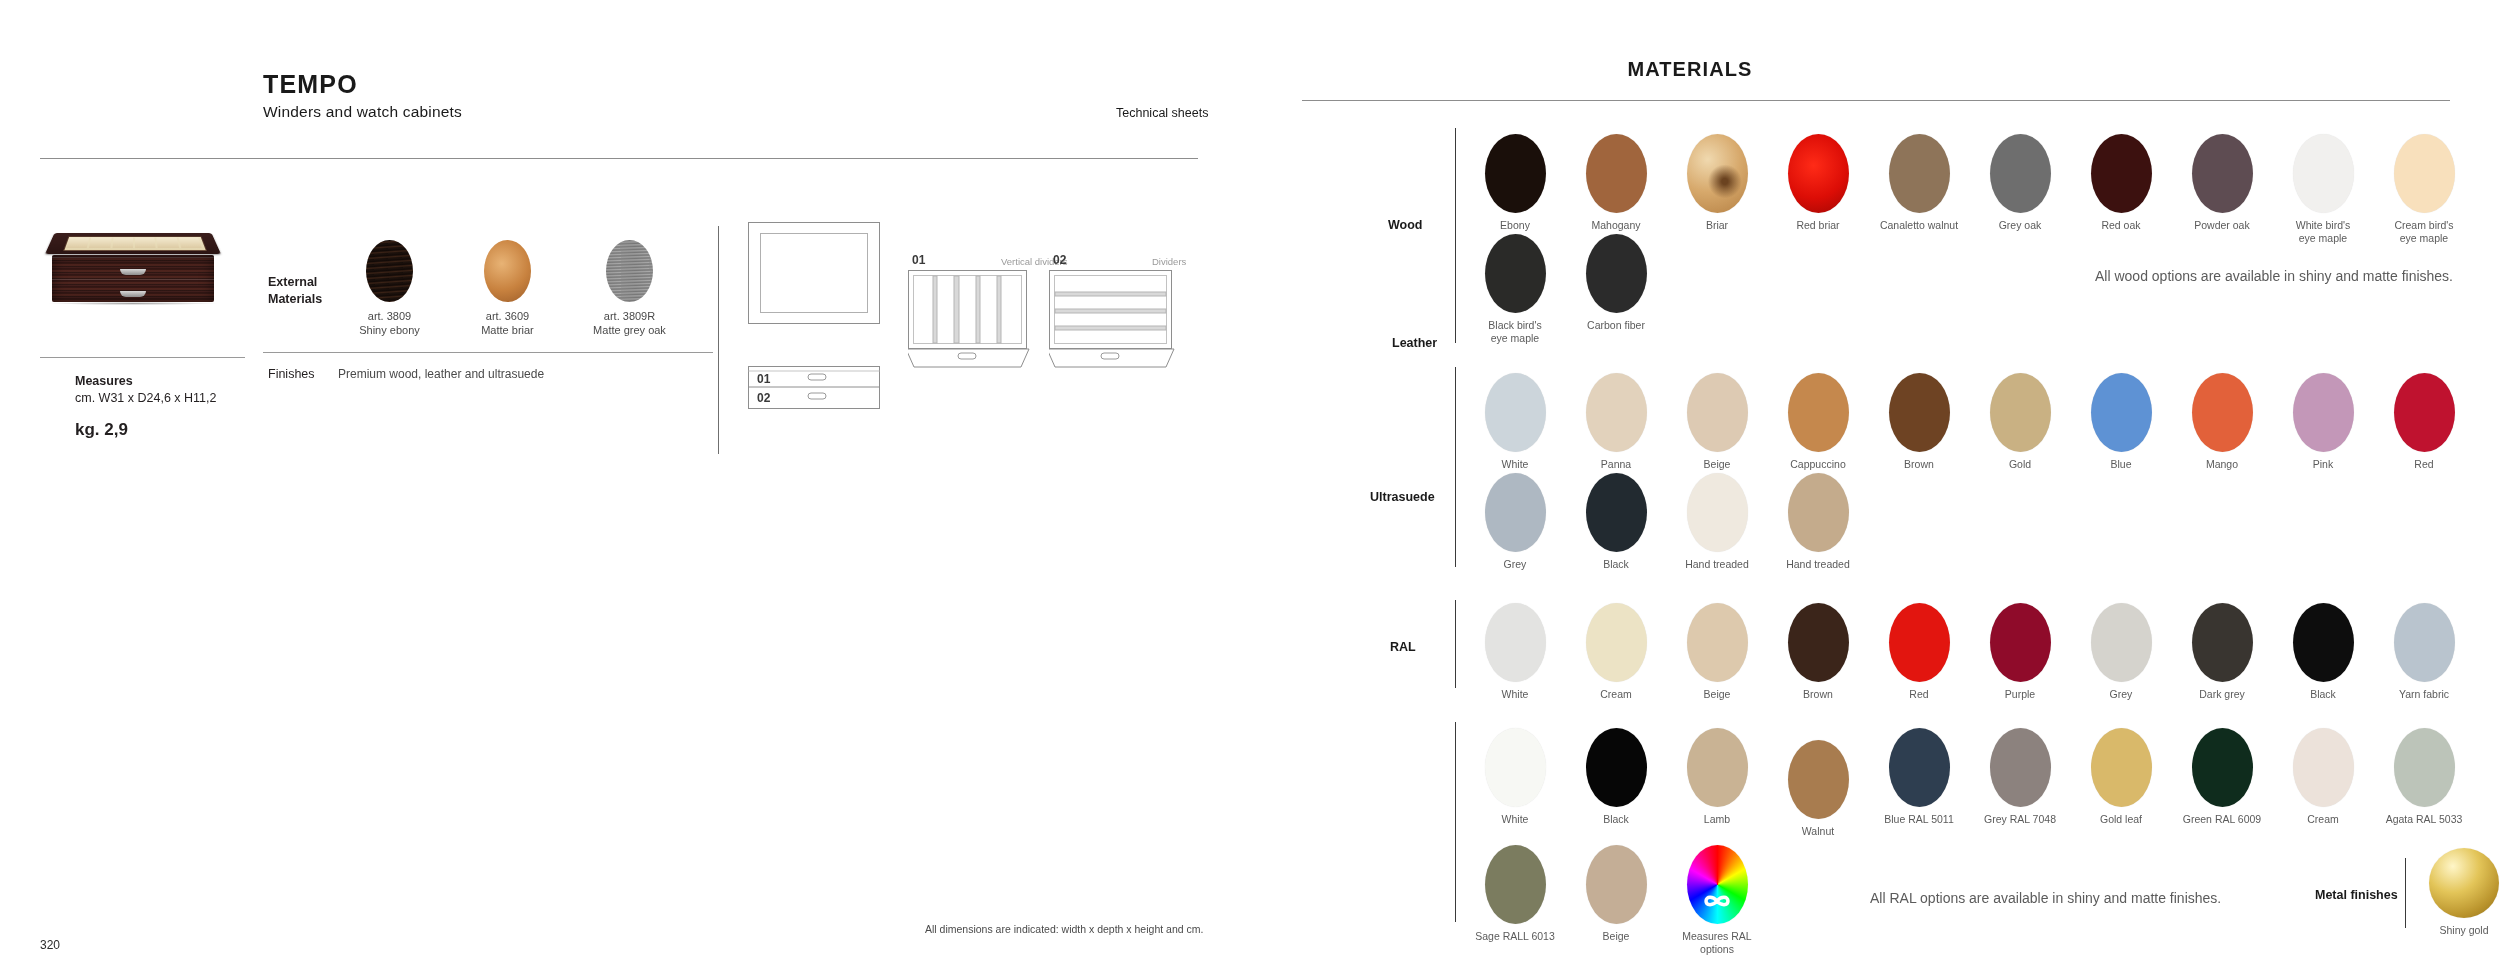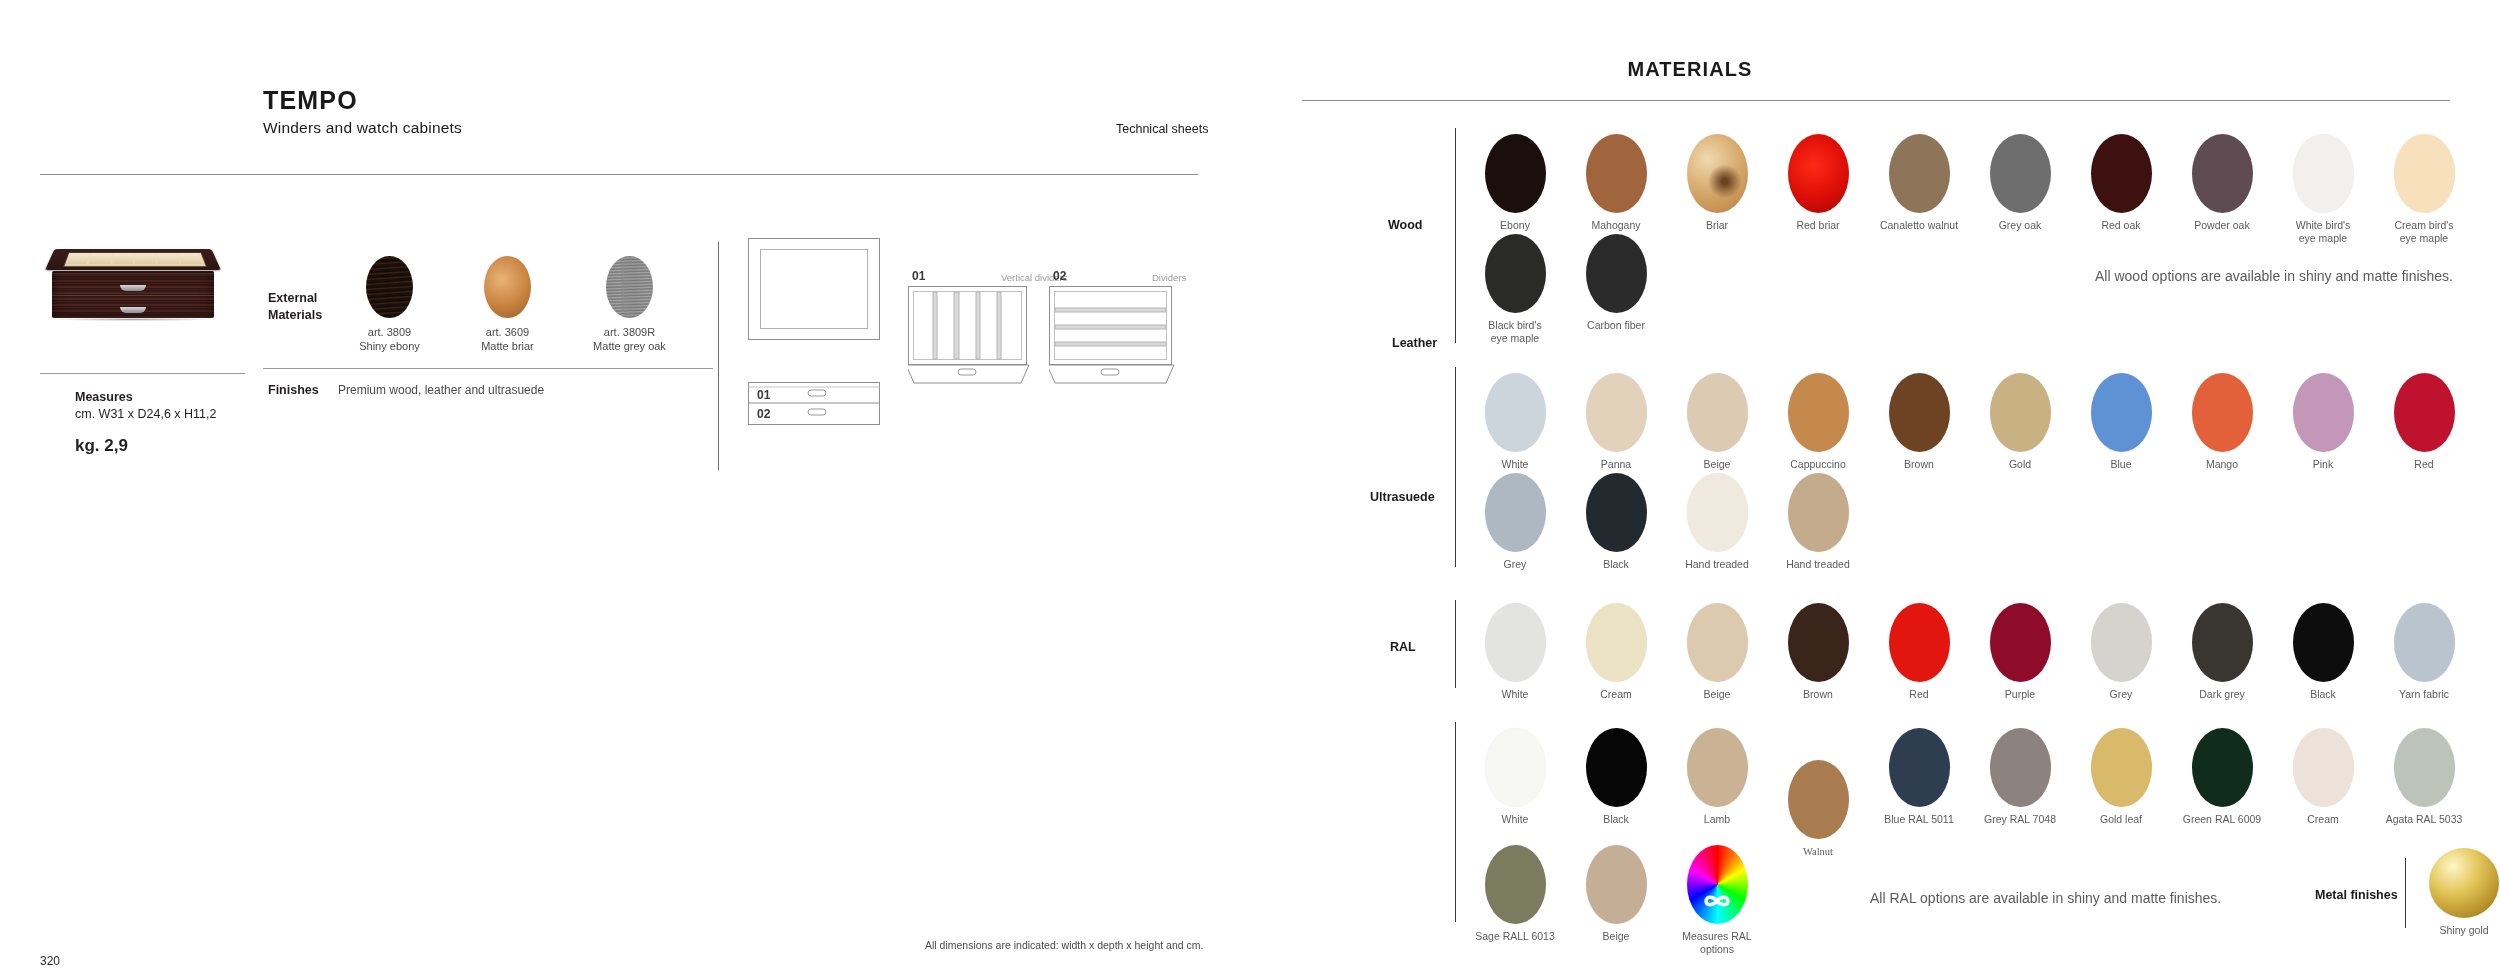--- a/index.html
+++ b/index.html
@@ -4,21 +4,21 @@
 <style>
   html,body{margin:0;padding:0;}
   body{
     width:2500px;height:968px;background:#ffffff;
     font-family:"Liberation Sans", sans-serif;
     color:#231f20;overflow:hidden;position:relative;
   }
   .page{position:relative;width:2500px;height:968px;}
 
   
-  .left{position:absolute;left:0;top:16px;width:1250px;height:840px;}
+  .left{position:absolute;left:0;top:0;width:1250px;height:840px;}
 
   .prod-title{position:absolute;left:263px;top:70px;font-size:25px;letter-spacing:1.2px;font-weight:700;color:#1a1a1a;}
   .prod-sub{position:absolute;left:263px;top:103px;font-size:15.5px;color:#1a1a1a;letter-spacing:.2px;}
   .tech-sheets{position:absolute;left:1116px;top:106px;font-size:12.5px;color:#1a1a1a;}
 
   .rule-left{position:absolute;left:40px;top:158px;width:1158px;height:1px;background:#8d8d8d;}
 
   
   .photo{position:absolute;left:48px;top:228px;width:170px;height:75px;}
   .photo .lid{position:absolute;left:2px;top:0;width:166px;height:30px;
@@ -51,21 +51,21 @@
   .ext-item{position:absolute;width:75px;text-align:center;}
   .ext-item .disc{width:47px;height:62px;border-radius:50%;margin:0 auto;}
   .ext-item .c1{font-size:11px;color:#4a4a4a;margin-top:7px;line-height:14px;}
   .ext-item .c2{font-size:11px;color:#4a4a4a;line-height:14px;}
 
   .sw-ebony{background:repeating-linear-gradient(176deg,#1d120d 0px,#120a07 2px,#3a2216 3.5px,#150d09 5px);}
   .sw-briar{background:radial-gradient(circle at 38% 38%,#e8b375,#c8823f 55%,#9b5c28 100%);}
   .sw-greyoak{background:repeating-linear-gradient(178deg,#9b9b9b 0px,#777 1.5px,#a8a8a8 3px);}
 
   .rule-fin{position:absolute;left:263px;top:352px;width:450px;height:1px;background:#9a9a9a;}
-  .fin-label{position:absolute;left:268px;top:367px;font-size:12.5px;font-weight:700;}
+  .fin-label{position:absolute;left:268px;top:367px;font-size:12.5px;font-weight:400;}
   .fin-val{position:absolute;left:338px;top:367px;font-size:12px;color:#4a4a4a;}
 
   .vdiv{position:absolute;left:718px;top:226px;width:1px;height:228px;background:#6f6f6f;}
 
   
   .draw{position:absolute;stroke:#8e8e8e;fill:none;}
   .dw-lbl-num{position:absolute;font-size:12px;color:#3a3a3a;font-weight:600;}
   .dw-lbl-txt{position:absolute;font-size:9.5px;color:#9a9a9a;}
 
   .footer-page{position:absolute;left:40px;top:920px;font-size:12px;color:#2b2b2b;margin-top:18px;}
@@ -469,21 +469,21 @@
           <div class="cap">
             <div>Black</div>
           </div>
         </div>
         <div class="sw" style="left: 418px; top: 728px;">
           <div class="disc" style="background:#c9b394;"></div>
           <div class="cap">
             <div>Lamb</div>
           </div>
         </div>
-        <div class="sw" style="left: 519px; top: 760px; font-family: Liberation Serif, serif;">
+        <div class="sw" style="left: 519px; top: 740px;">
           <div class="disc" style="background:#a87c4f;"></div>
           <div class="cap">
             <div>Walnut</div>
           </div>
         </div>
         <div class="sw" style="left: 620px; top: 728px;">
           <div class="disc" style="background:#2e3e50;"></div>
           <div class="cap">
             <div>Blue RAL 5011</div>
           </div>

